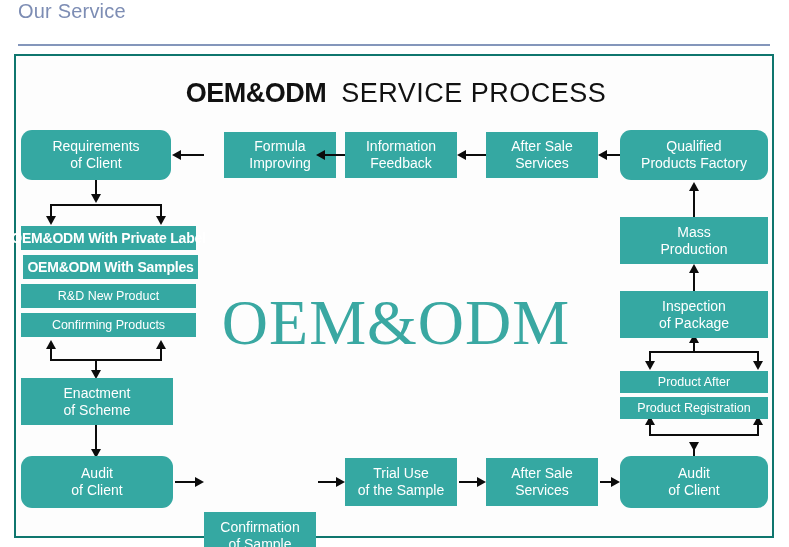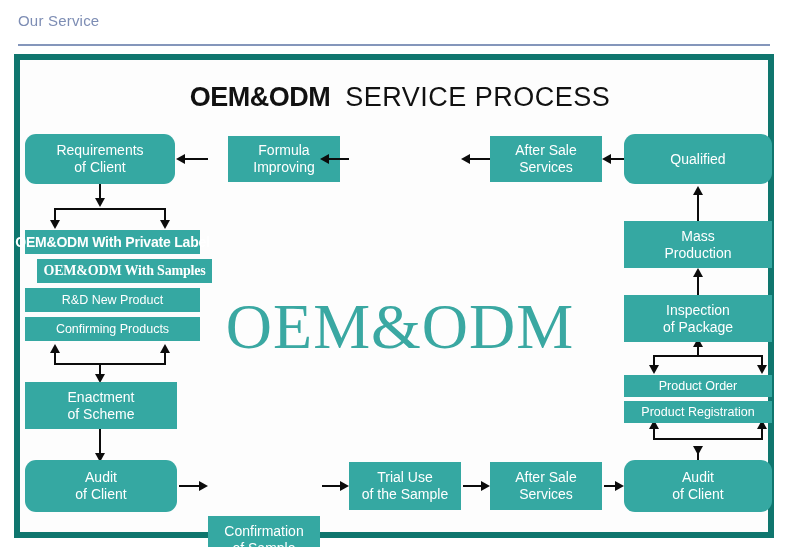--- a/index.html
+++ b/index.html
@@ -21,43 +21,43 @@
   
   #header-band {
     position: absolute;
     left: 0; top: 0;
     width: 789px;
     height: 52px;
   }
   #page-title {
     position: absolute;
     left: 18px;
-    top: 12px;
-    font-size: 15px;
+    top: 0;
+    font-size: 20px;
     color: #7d8db4;
     letter-spacing: 0.2px;
     white-space: nowrap;
   }
   #title-rule {
     position: absolute;
     left: 18px;
     top: 44px;
     width: 752px;
     height: 2px;
     background: #8496bb;
   }
   
   #diagram {
     position: absolute;
     left: 14px;
     top: 54px;
     width: 760px;
     height: 484px;
     background: #fdfdfd;
-    border: 6px solid #0f766e;
+    border: 2px solid #0f766e;
     box-sizing: border-box;
   }
   #diagram-title {
     position: absolute;
     left: 0;
     top: 22px;
     width: 760px;
     text-align: center;
     font-size: 27px;
     color: #111111;
@@ -135,28 +135,33 @@
     <div class="node round" style="left:5px; top:74px; width:150px; height:50px;">
       <span class="line">Requirements</span>
       <span class="line">of Client</span>
     </div>
 
     <div class="node sharp" style="left:188px; top:76px; width:112px; height:46px;margin-left:20px;">
       <span class="line">Formula</span>
       <span class="line">Improving</span>
     </div>
 
+    <div class="node sharp" style="left:329px; top:76px; width:112px; height:46px;">
+      <span class="line">Information</span>
+      <span class="line">Feedback</span>
+    </div>
 
     <div class="node sharp" style="left:470px; top:76px; width:112px; height:46px;">
       <span class="line">After Sale</span>
       <span class="line">Services</span>
     </div>
 
     <div class="node round" style="left:604px; top:74px; width:148px; height:50px;">
       <span class="line">Qualified</span>
+      <span class="line">Products Factory</span>
     </div>
 
     <div class="conn">
       <div class="hline" style="left:163px; top:98px; width:25px;"></div>
       <div class="arrow-l" style="left:156px; top:94px;"></div>
     </div>
     <div class="conn">
       <div class="hline" style="left:307px; top:98px; width:22px;"></div>
       <div class="arrow-l" style="left:300px; top:94px;"></div>
     </div>
@@ -175,21 +180,21 @@
       <div class="hline" style="left:34px; top:148px; width:112px;"></div>
       <div class="vline" style="left:34px; top:148px; height:14px;"></div>
       <div class="vline" style="left:144px; top:148px; height:14px;"></div>
       <div class="arrow-d" style="left:30px; top:160px;"></div>
       <div class="arrow-d" style="left:140px; top:160px;"></div>
     </div>
 
     <div class="node sharp small" style="left:5px; top:170px; width:175px; height:24px;">
       <span class="line">OEM&amp;ODM With Private Label</span>
     </div>
-    <div class="node sharp small" style="left:17px; top:199px; width:175px; height:24px;font-family:Liberation Serif, serif;">
+    <div class="node sharp small" style="left:7px; top:199px; width:175px; height:24px;">
       <span class="line">OEM&amp;ODM With Samples</span>
     </div>
     <div class="node sharp smallr" style="left:5px; top:228px; width:175px; height:24px;">
       <span class="line">R&amp;D New Product</span>
     </div>
     <div class="node sharp smallr" style="left:5px; top:257px; width:175px; height:24px;">
       <span class="line">Confirming Products</span>
     </div>
 
     <div class="conn">
@@ -261,21 +266,21 @@
       <div class="vline" style="left:633px; top:368px; height:12px;"></div>
       <div class="vline" style="left:741px; top:368px; height:12px;"></div>
       <div class="arrow-u" style="left:629px; top:360px;"></div>
       <div class="arrow-u" style="left:737px; top:360px;"></div>
     </div>
 
     <div class="node sharp smallr" style="left:604px; top:341px; width:148px; height:22px;">
       <span class="line">Product Registration</span>
     </div>
     <div class="node sharp smallr" style="left:604px; top:315px; width:148px; height:22px;">
-      <span class="line">Product Order</span>
+      <span class="line">Product After</span>
     </div>
 
     <div class="conn">
       <div class="arrow-d" style="left:629px; top:305px;"></div>
       <div class="arrow-d" style="left:737px; top:305px;"></div>
       <div class="vline" style="left:633px; top:296px; height:11px;"></div>
       <div class="vline" style="left:741px; top:296px; height:11px;"></div>
       <div class="hline" style="left:633px; top:295px; width:110px;"></div>
       <div class="vline" style="left:677px; top:285px; height:11px;"></div>
       <div class="arrow-u" style="left:673px; top:278px;"></div>

